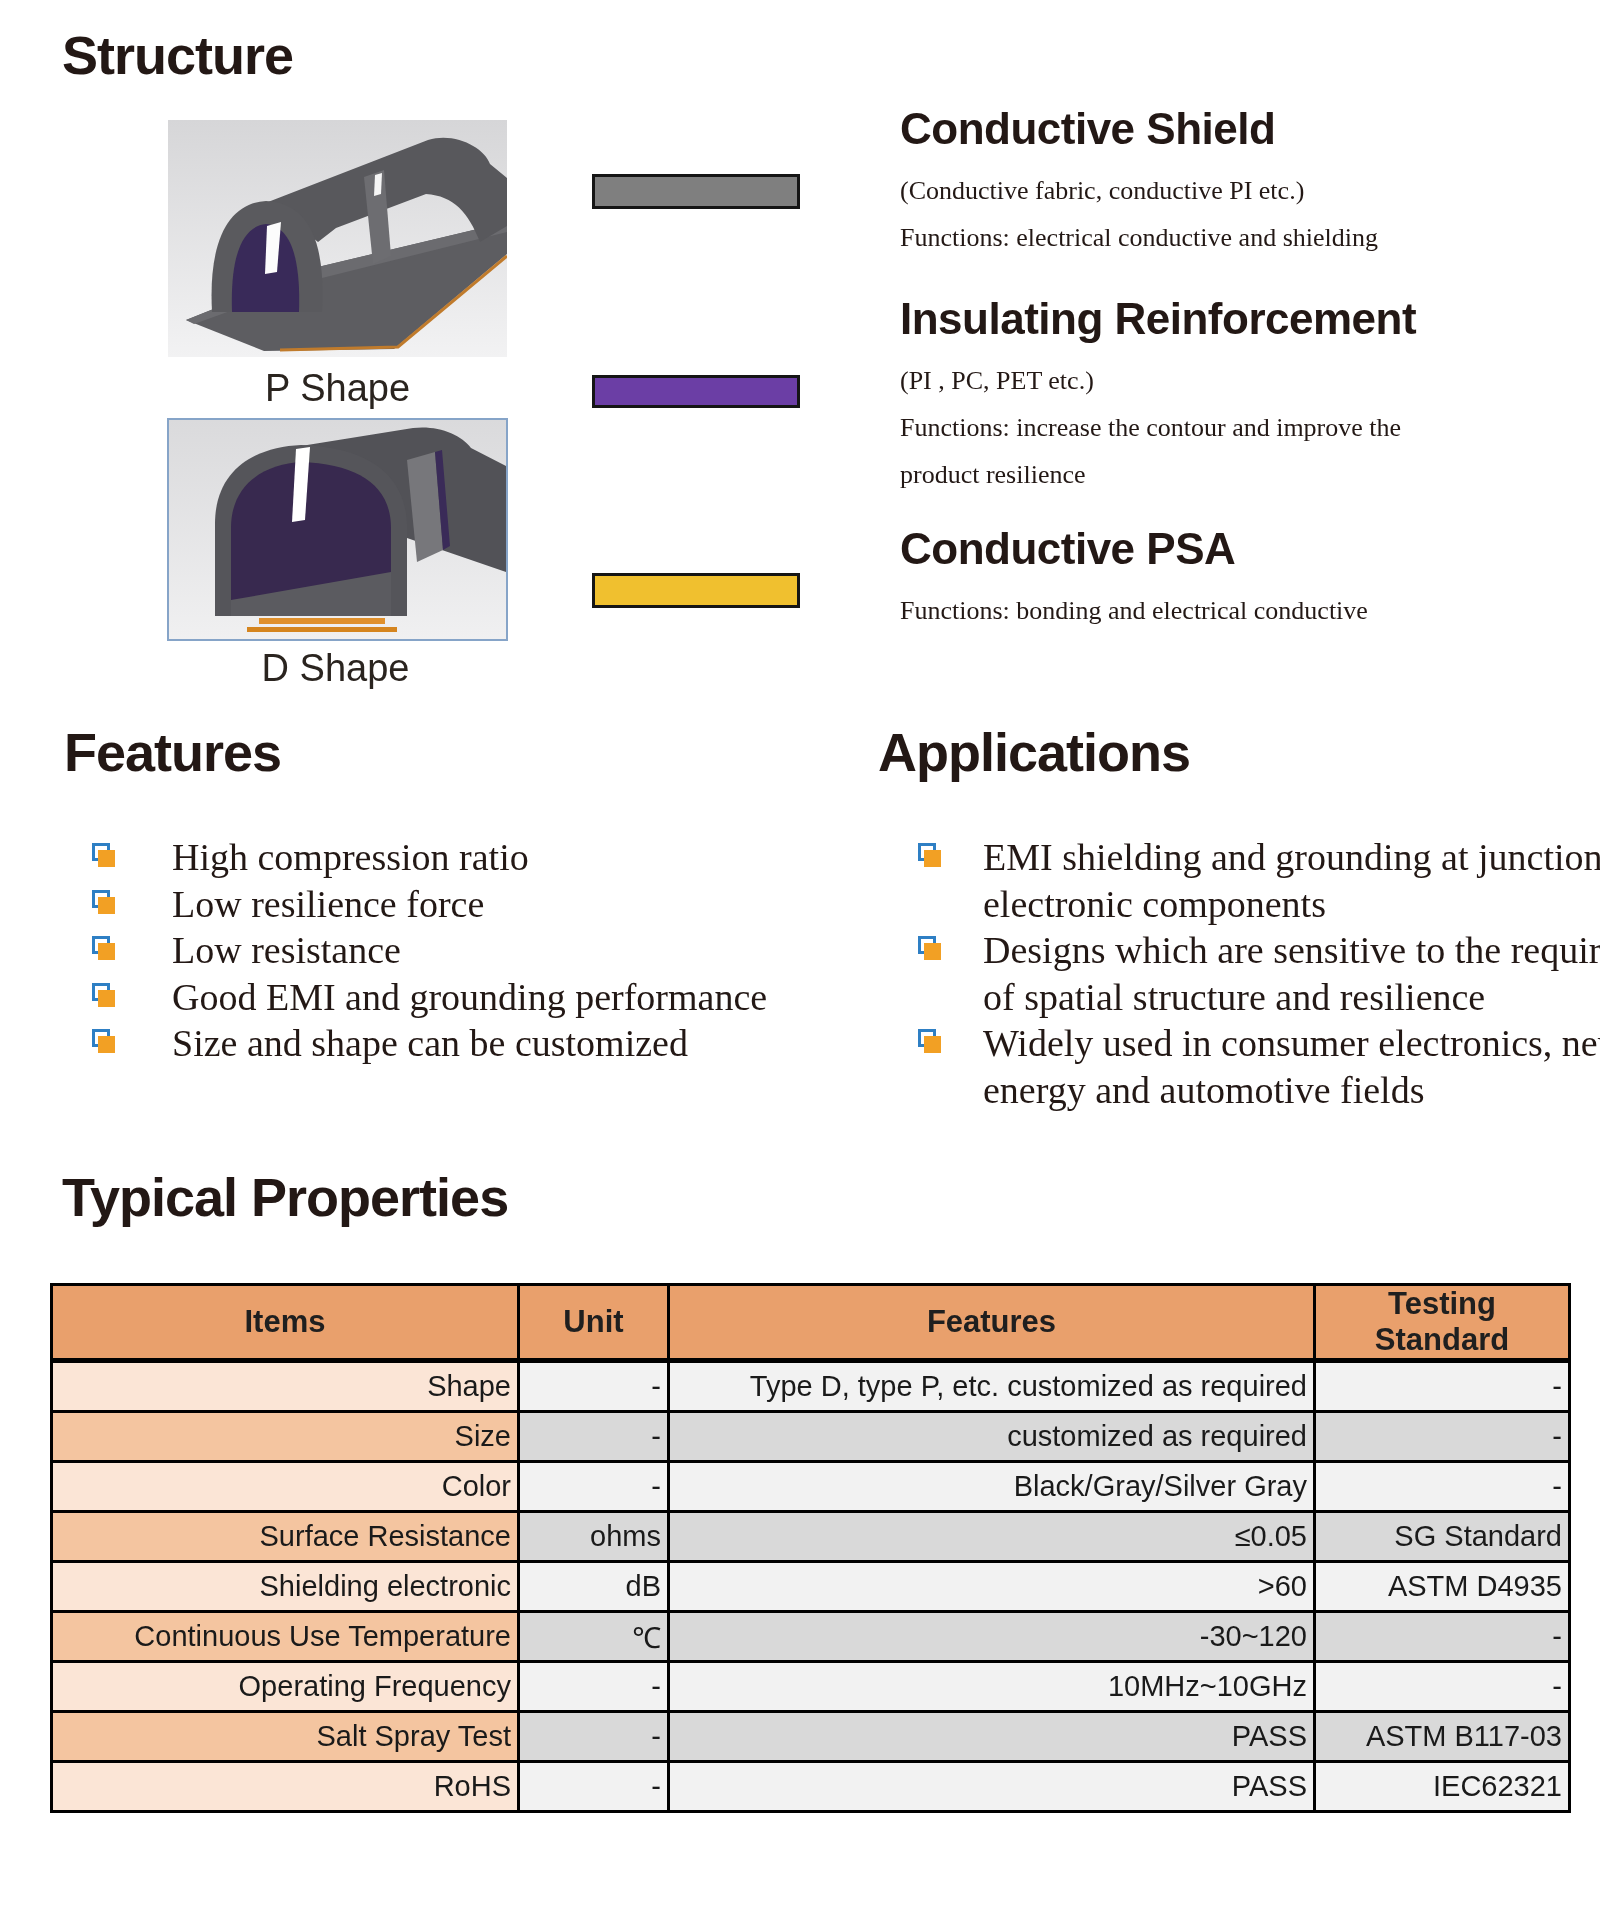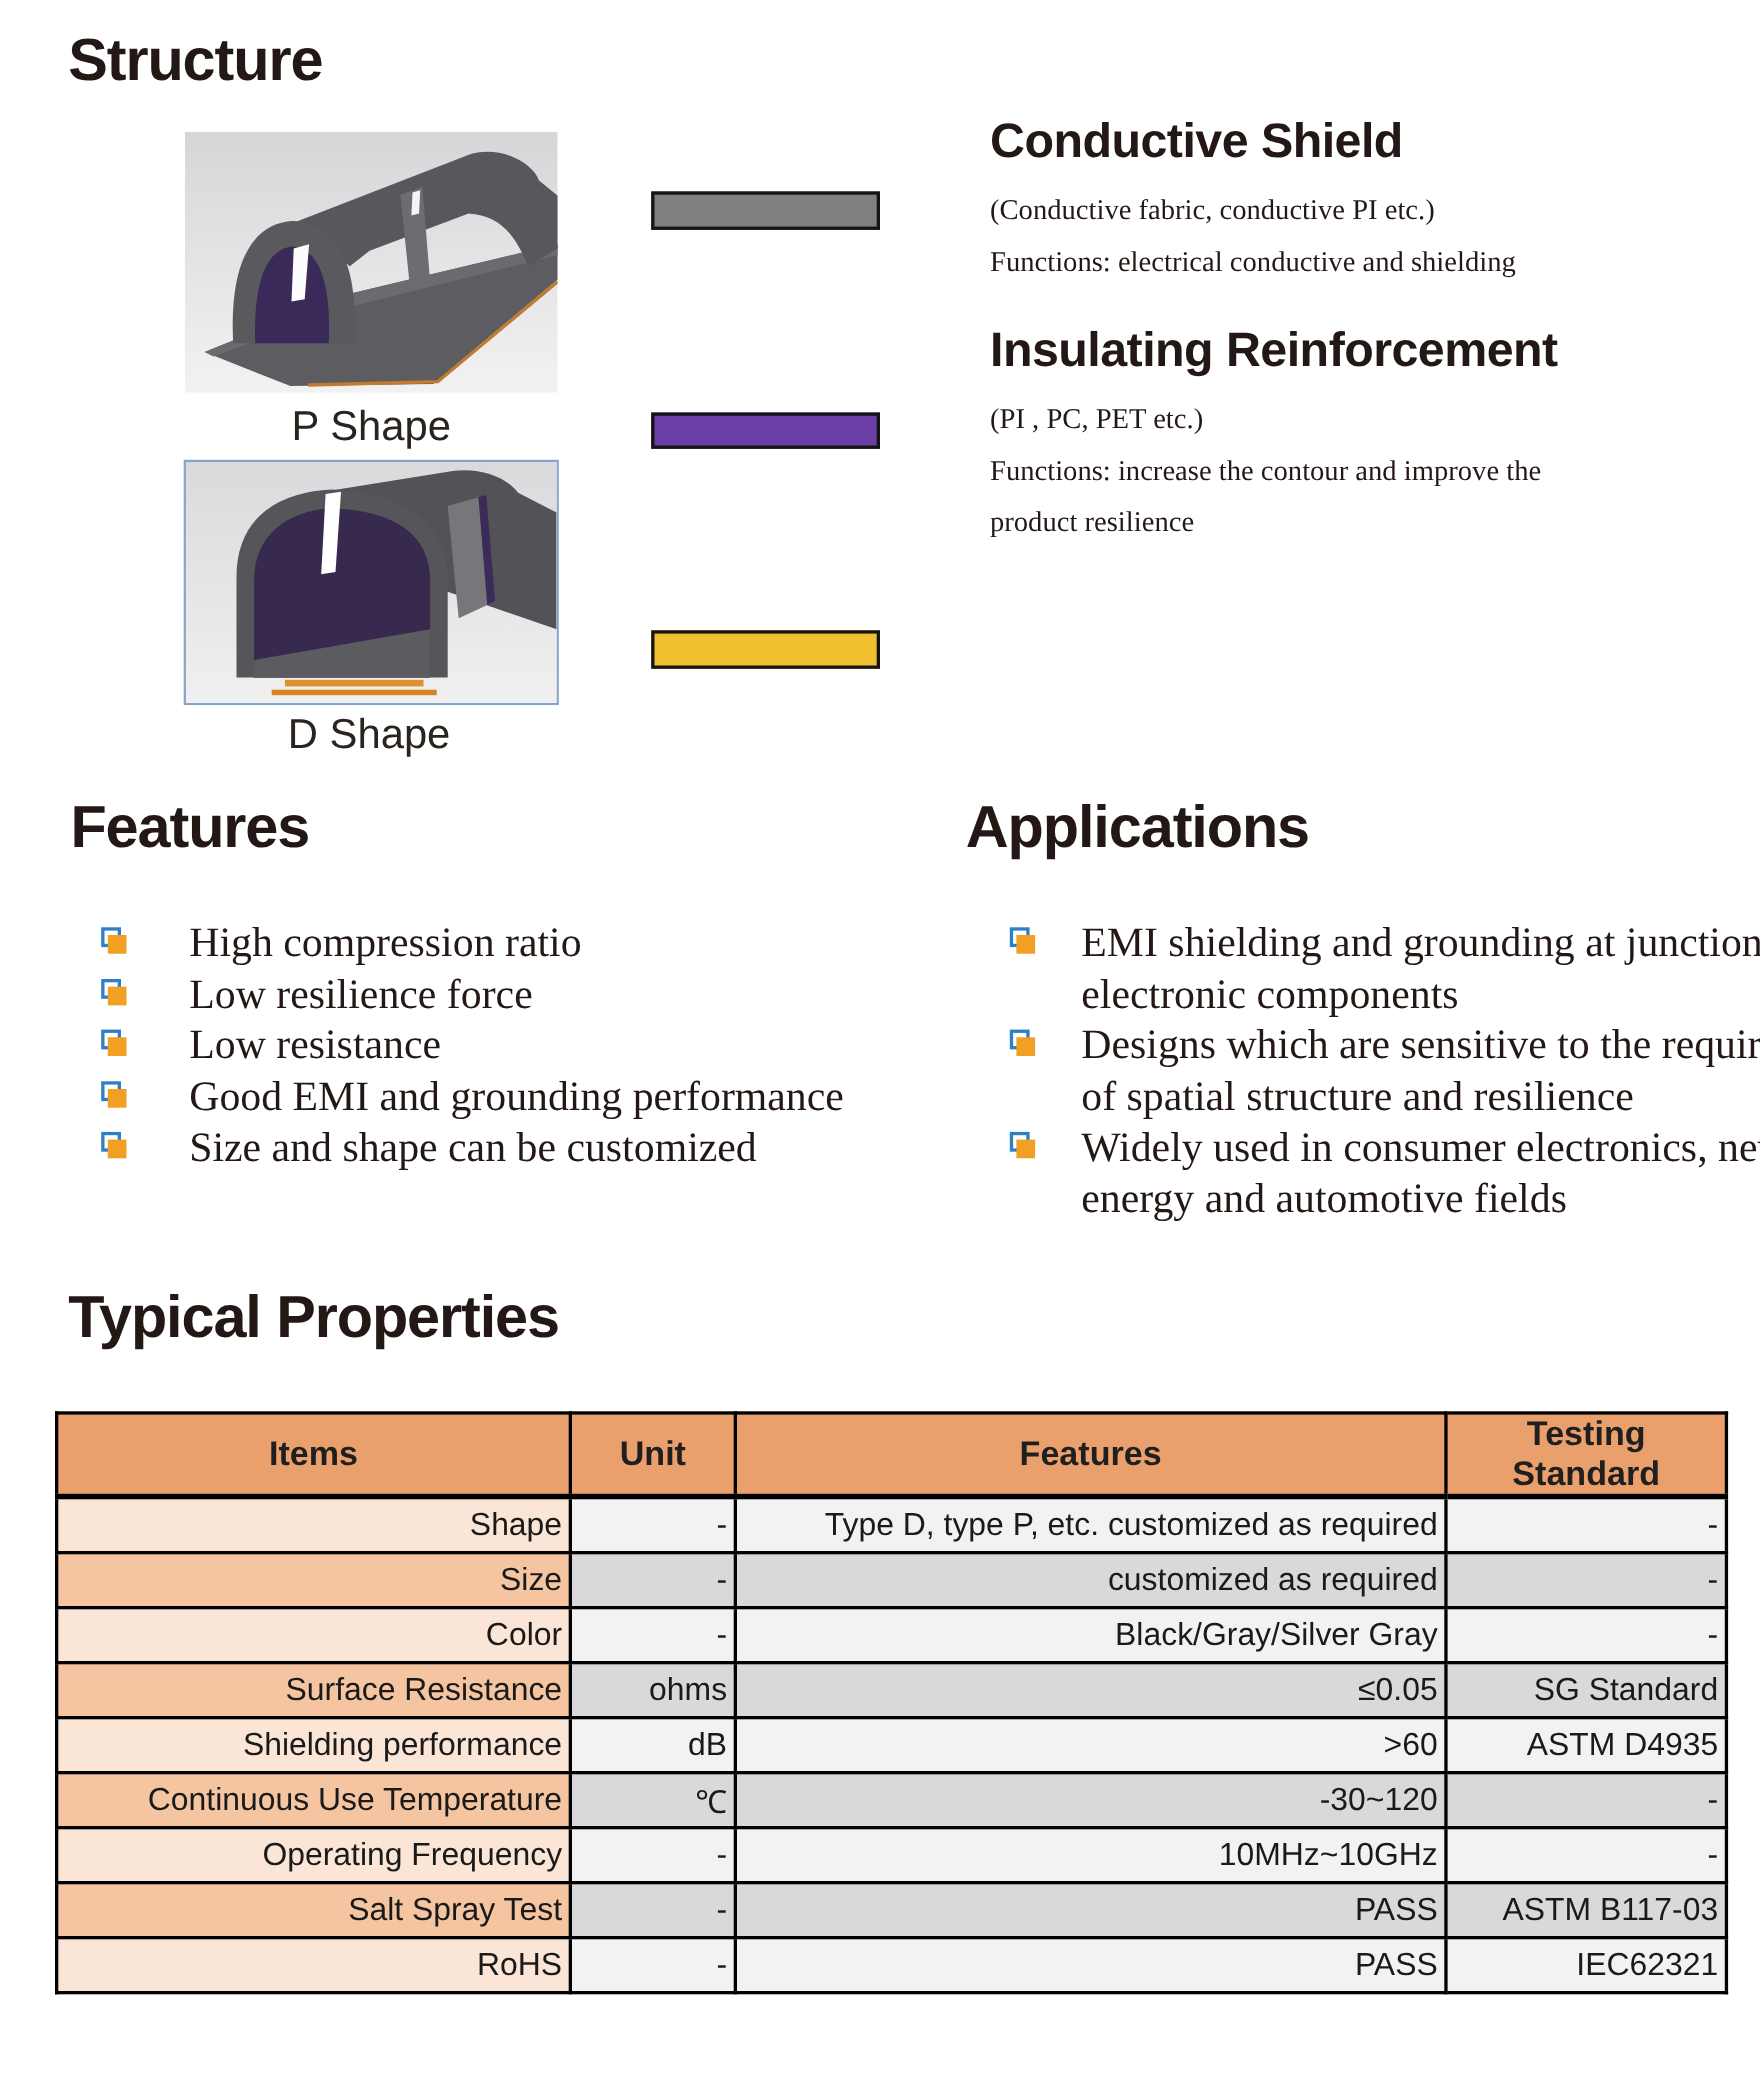--- a/index.html
+++ b/index.html
@@ -136,20 +136,24 @@
     <h2 class="legend-title">Conductive Shield</h2>
     <div class="legend-line">(Conductive fabric, conductive PI etc.)</div>
     <div class="legend-line">Functions: electrical conductive and shielding</div>
   </div>
   <div class="legend-block legend-block-1">
     <h2 class="legend-title">Insulating Reinforcement</h2>
     <div class="legend-line">(PI , PC, PET etc.)</div>
     <div class="legend-line">Functions: increase the contour and improve the</div>
     <div class="legend-line">product resilience</div>
   </div>
+  <div class="legend-block legend-block-2">
+    <h2 class="legend-title">Conductive PSA</h2>
+    <div class="legend-line">Functions: bonding and electrical conductive</div>
+  </div>
 
   <h2 class="sec-title" style="left:64px; top:721px;">Features</h2>
   <div class="bullet-list features-list">
     <div class="bullet-item">
       <span class="bullet"></span>
       <span>High compression ratio</span>
     </div>
     <div class="bullet-item">
       <span class="bullet"></span>
       <span>Low resilience force</span>
@@ -223,21 +227,21 @@
           <td class="col-other">Black/Gray/Silver Gray</td>
           <td class="col-other">-</td>
         </tr>
         <tr>
           <td class="col-items">Surface Resistance</td>
           <td class="col-other">ohms</td>
           <td class="col-other">≤0.05</td>
           <td class="col-other">SG Standard</td>
         </tr>
         <tr>
-          <td class="col-items">Shielding performance</td>
+          <td class="col-items">Shielding electronic</td>
           <td class="col-other">dB</td>
           <td class="col-other">&gt;60</td>
           <td class="col-other">ASTM D4935</td>
         </tr>
         <tr>
           <td class="col-items">Continuous Use Temperature</td>
           <td class="col-other">℃</td>
           <td class="col-other">-30~120</td>
           <td class="col-other">-</td>
         </tr>

